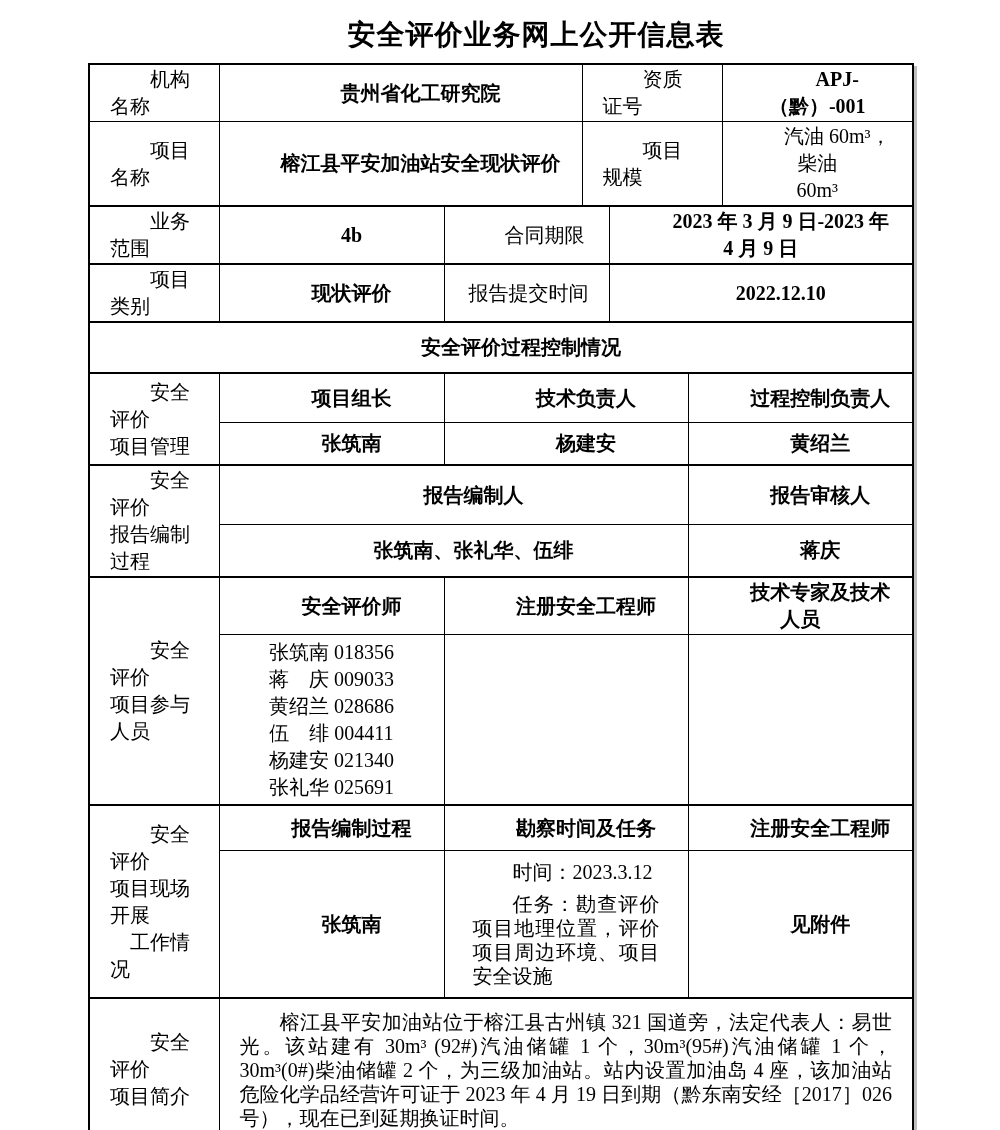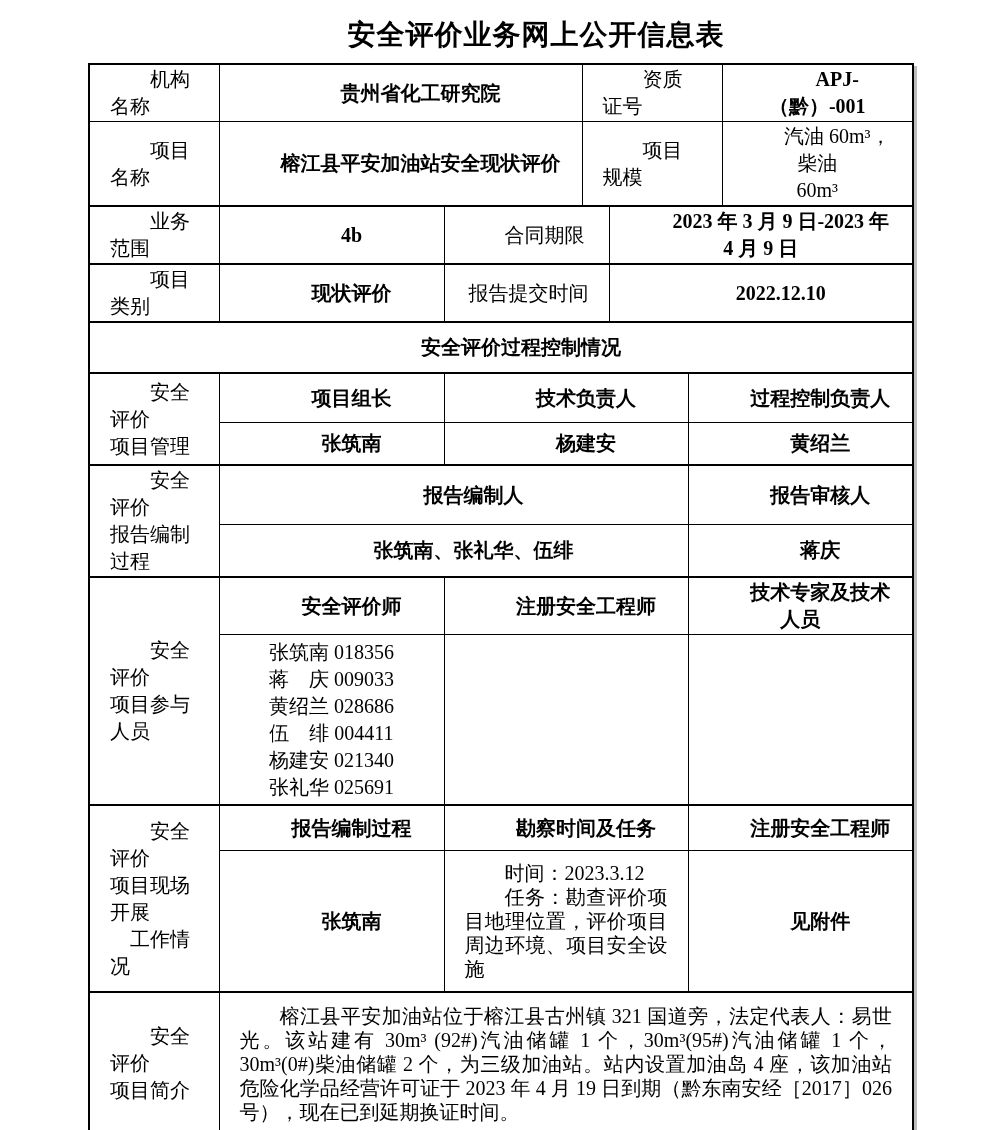--- a/index.html
+++ b/index.html
@@ -42,21 +42,21 @@
   .label{
     text-align:left;text-indent:2em;
     white-space:pre-line;
     padding:1px 2px;
   }
   .label-full{text-align:right;text-indent:0;padding:1px 2px;white-space:nowrap;}
   .ci{text-align:center;text-indent:2em;font-weight:bold;}         
   .wrapval{text-align:center;white-space:pre-line;text-indent:2em;line-height:22px;padding:1px 2px 1px 4px;}
   .listc{text-align:center;white-space:pre-line;line-height:24px;text-indent:0;}
   .tasks{text-align:justify;vertical-align:middle;}
-  .tasks p{margin:0;text-indent:2em;line-height:24px;text-align:justify;}
+  .tasks p{margin:8px;text-indent:2em;line-height:24px;text-align:justify;}
   .para{
     text-align:justify;vertical-align:top;
   }
   .para p{margin:2px 0 0 0;text-indent:2em;line-height:24px;}
   .empty{background:#fff;}
 </style>
 </head>
 <body>
 
 <div class="page">

